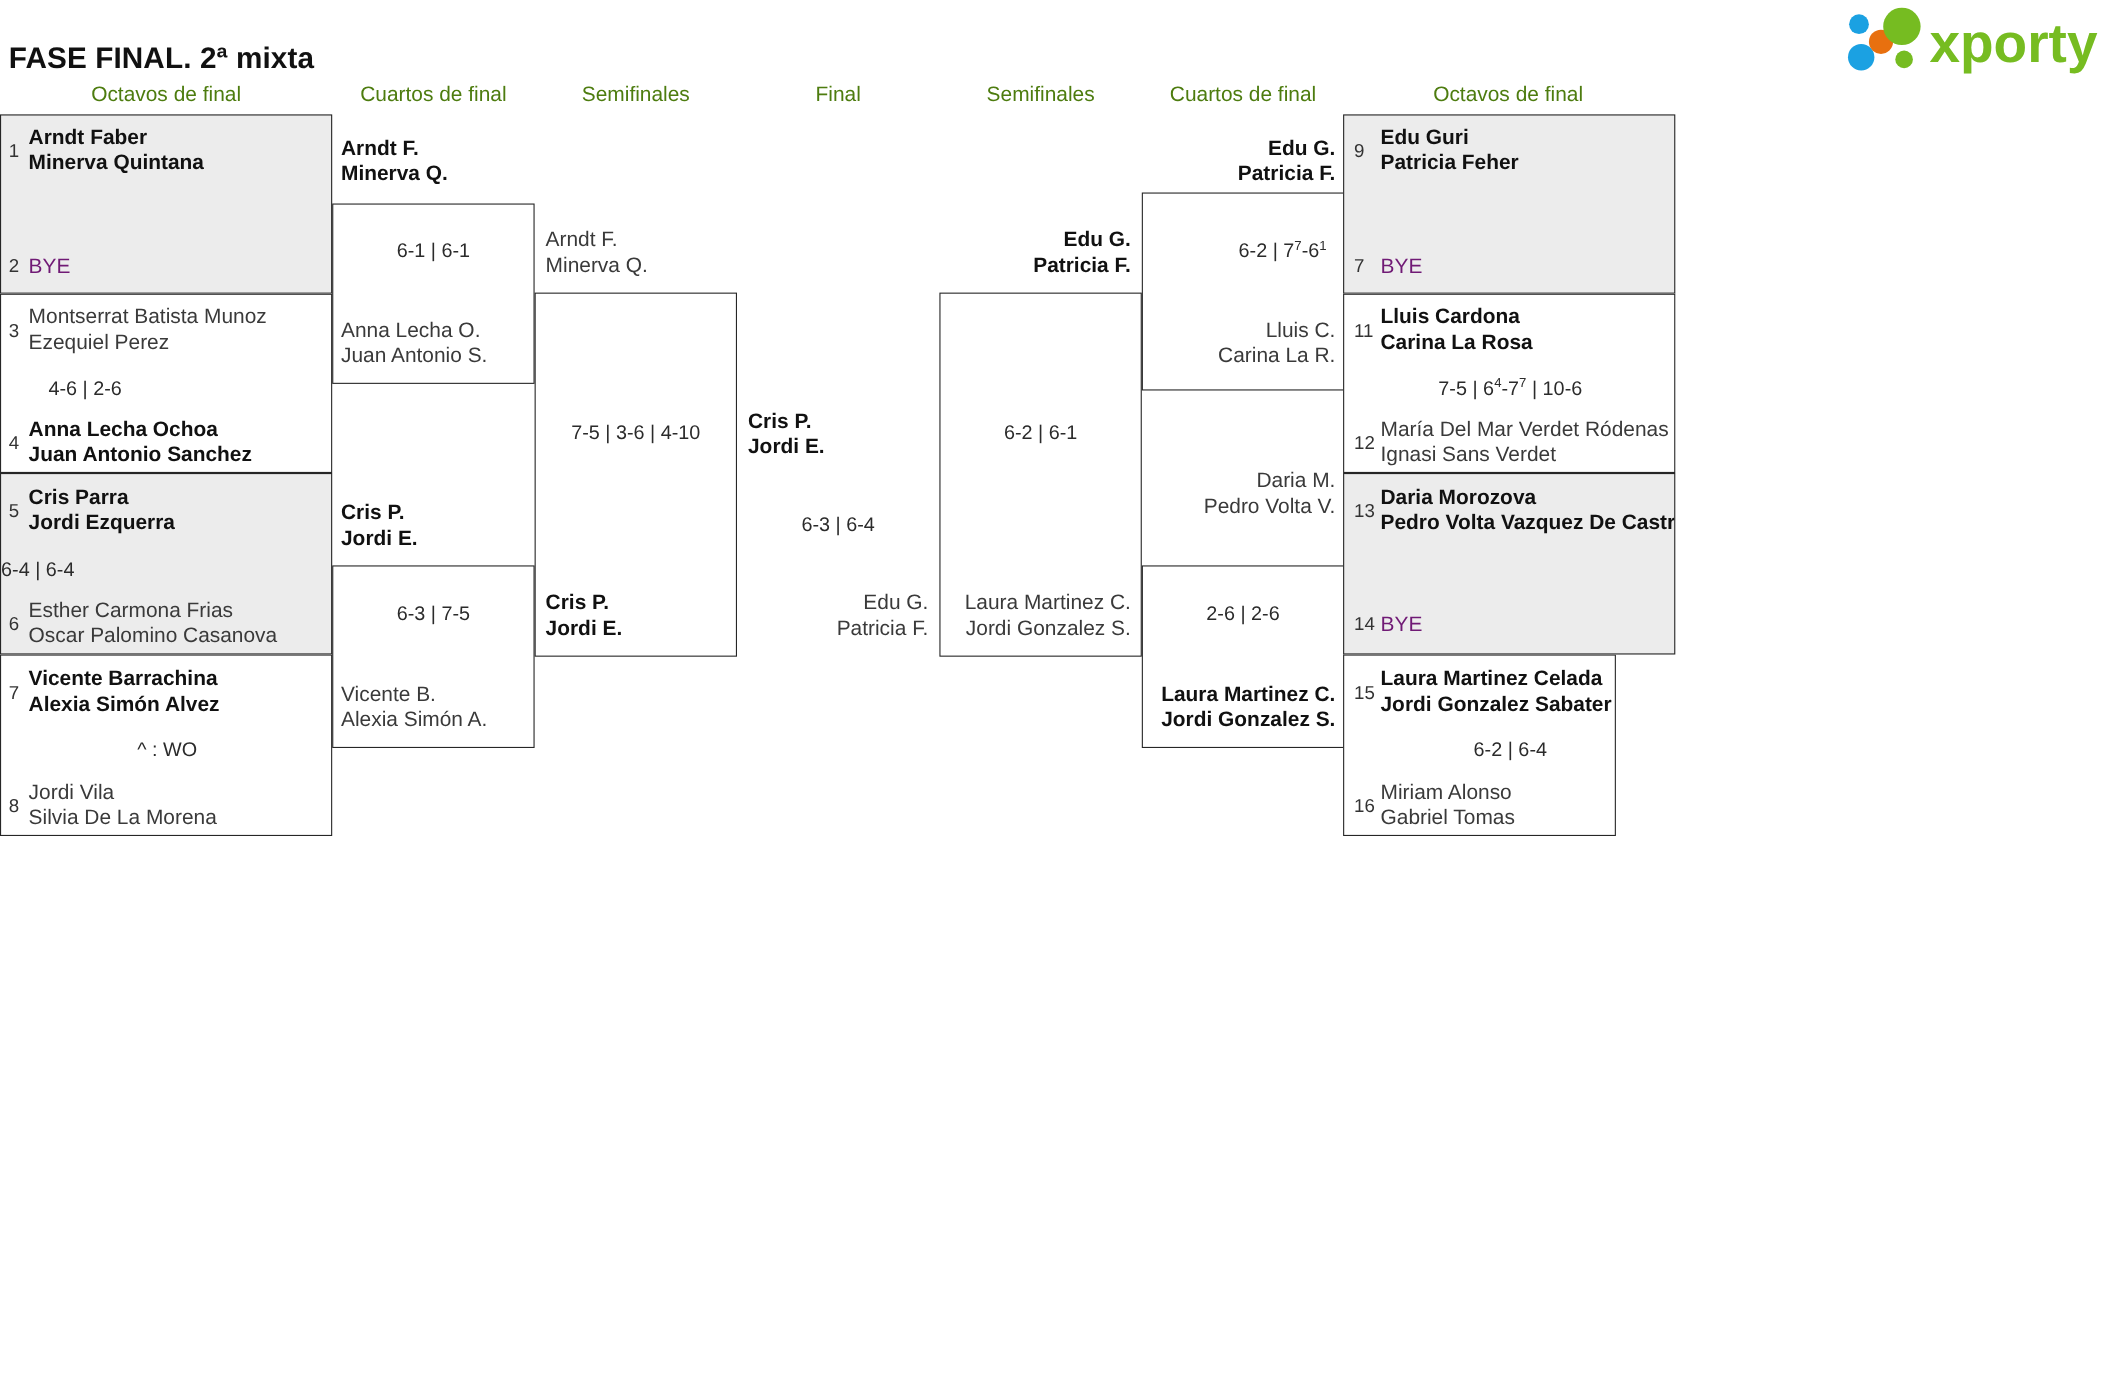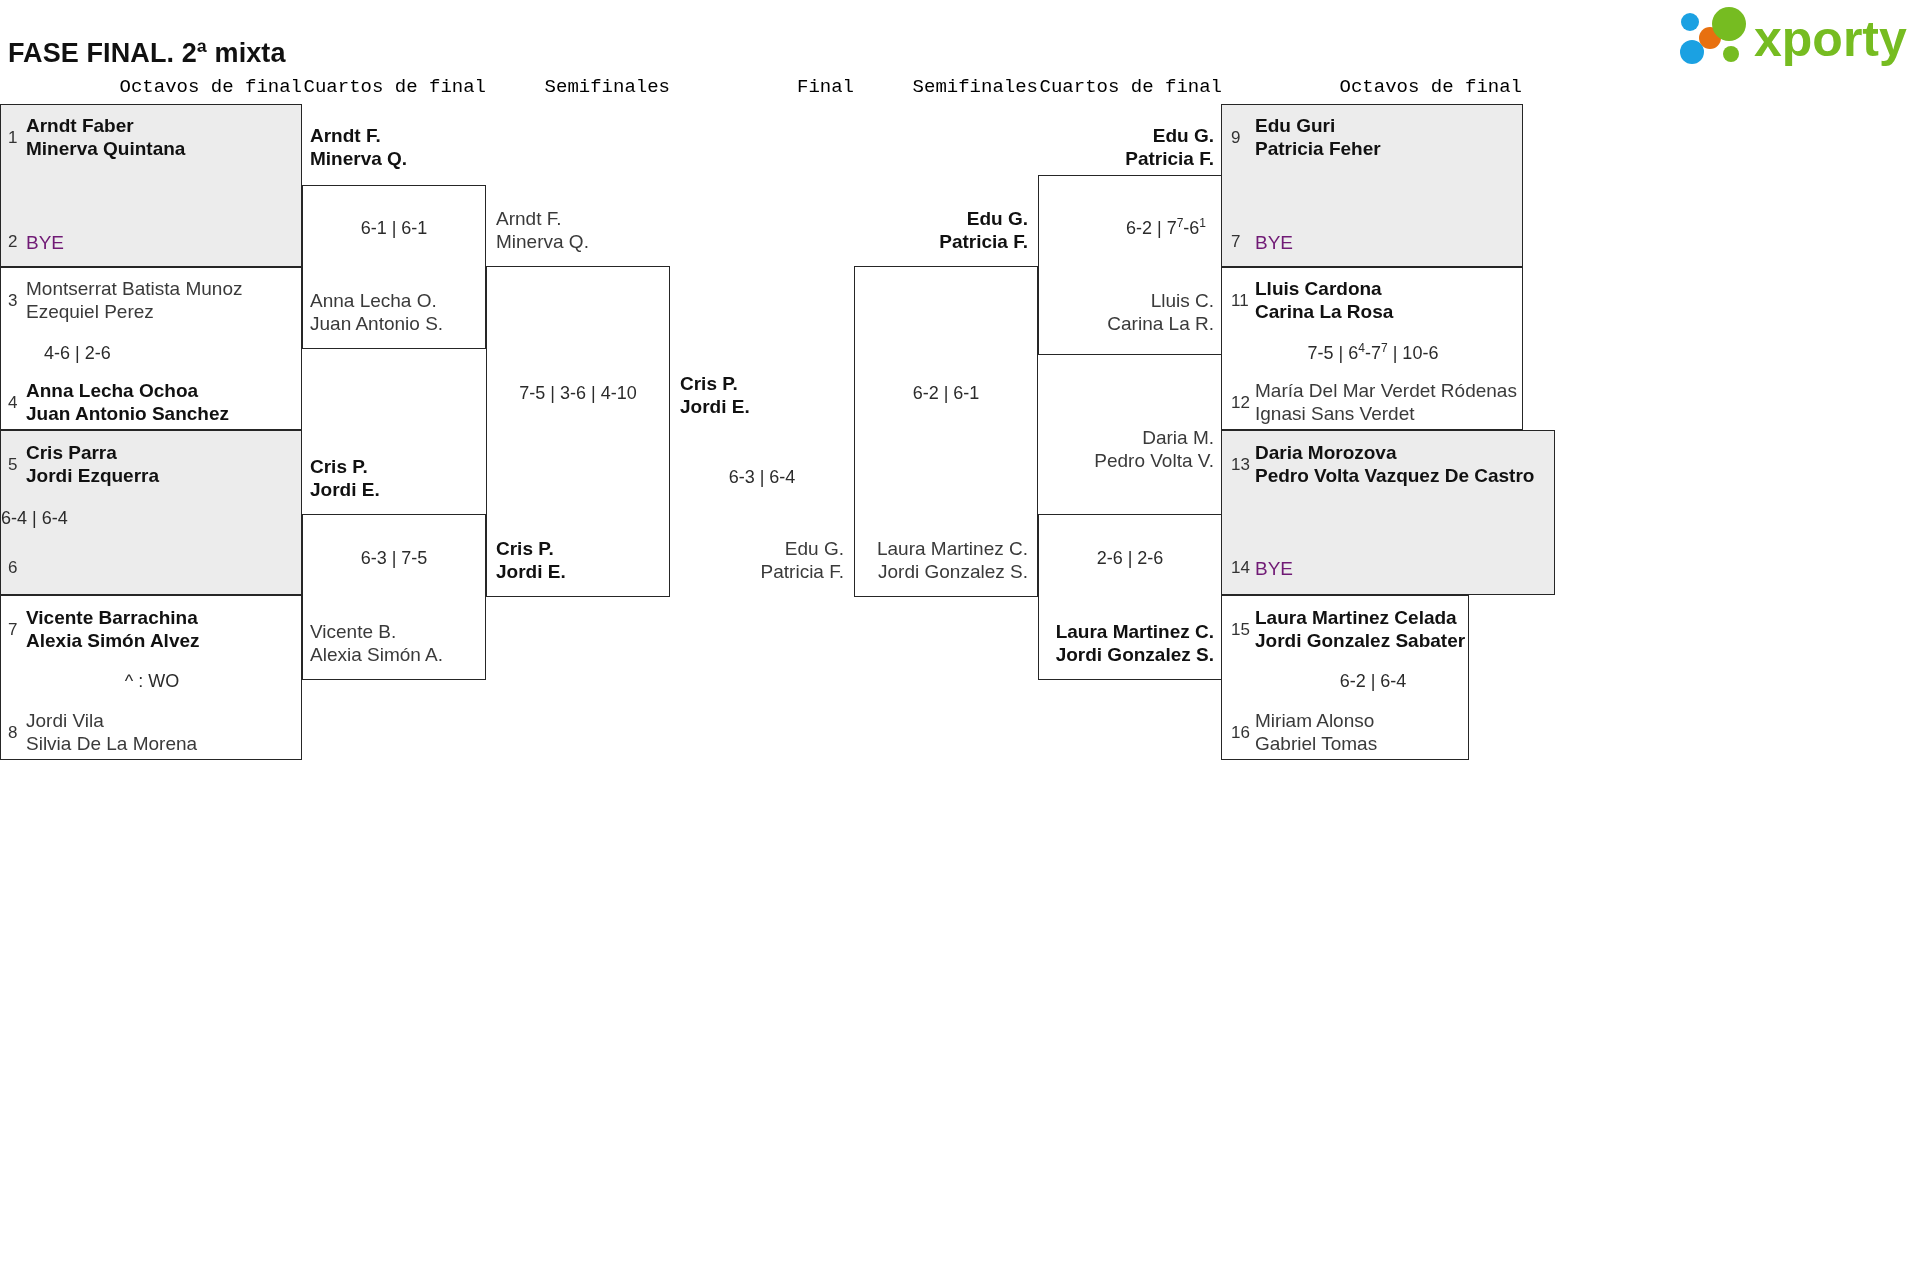--- a/index.html
+++ b/index.html
@@ -13,22 +13,22 @@
   .title-line{
     position:absolute;left:8px;font-size:27px;font-weight:700;
     letter-spacing:.1px;color:#111;white-space:nowrap;
   }
   #title1{top:4px;}
   #title2{top:38px;}
   #logo{position:absolute;right:12px;top:6px;width:232px;height:62px;}
   #logo svg{display:block;}
   
   .round-head{
-    position:absolute;top:76px;font-size:19px;font-weight:400;color:#000000;
-    text-align:right;white-space:nowrap;font-family:Liberation Mono, monospace;
+    position:absolute;top:76px;font-size:19px;font-weight:400;color:#4d7c0f;
+    text-align:center;white-space:nowrap;
   }
   
   .cell{position:absolute;box-sizing:border-box;}
   .seedbox{
     border:1px solid #262626;background:#fff;overflow:hidden;
   }
   .seedbox.shaded{background:#ececec;}
   .seed-num{
     position:absolute;font-size:17px;color:#333;line-height:1;
   }
@@ -101,20 +101,24 @@
 </div>
 
 <div class="cell seedbox shaded" style="left:0px;top:430px;width:302px;height:165px;">
   <div class="seed-num" style="left:7px;top:25px;">5</div>
   <div class="names win" style="left:25px;top:10px;">
     <div>Cris Parra</div>
     <div>Jordi Ezquerra</div>
   </div>
   <div class="score" style="left:0px;top:78px;width:302px;text-align:left;">6-4 | 6-4</div>
   <div class="seed-num" style="left:7px;top:128px;">6</div>
+  <div class="names lose" style="left:25px;top:113px;">
+    <div>Esther Carmona Frias</div>
+    <div>Oscar Palomino Casanova</div>
+  </div>
 </div>
 
 <div class="cell seedbox" style="left:0px;top:595px;width:302px;height:165px;">
   <div class="seed-num" style="left:7px;top:25px;">7</div>
   <div class="names win" style="left:25px;top:10px;">
     <div>Vicente Barrachina</div>
     <div>Alexia Simón Alvez</div>
   </div>
   <div class="score" style="left:0px;top:76px;width:302px;text-align:center;">^ : WO</div>
   <div class="seed-num" style="left:7px;top:128px;">8</div>
@@ -219,21 +223,21 @@
     <div>Lluis Cardona</div>
     <div>Carina La Rosa</div>
   </div>
   <div class="score" style="left:0px;top:76px;width:302px;text-align:center;">7-5 | 6<sup>4</sup>-7<sup>7</sup> | 10-6</div>
   <div class="seed-num" style="left:9px;top:126px;">12</div>
   <div class="names lose" style="left:33px;top:111px;">
     <div>María Del Mar Verdet Ródenas</div>
     <div>Ignasi Sans Verdet</div>
   </div>
 </div>
-<div class="cell seedbox shaded" style="left:1221px;top:430px;width:334px;height:165px;">
+<div class="cell seedbox shaded" style="left:1221px;top:430px;width:302px;height:165px;">
   <div class="seed-num" style="left:9px;top:25px;">13</div>
   <div class="names win" style="left:33px;top:10px;">
     <div>Daria Morozova</div>
     <div>Pedro Volta Vazquez De Castro</div>
   </div>
   <div class="seed-num" style="left:9px;top:128px;">14</div>
   <div class="names bye" style="left:33px;top:126px;">
     <div>BYE</div>
   </div>
 </div>

